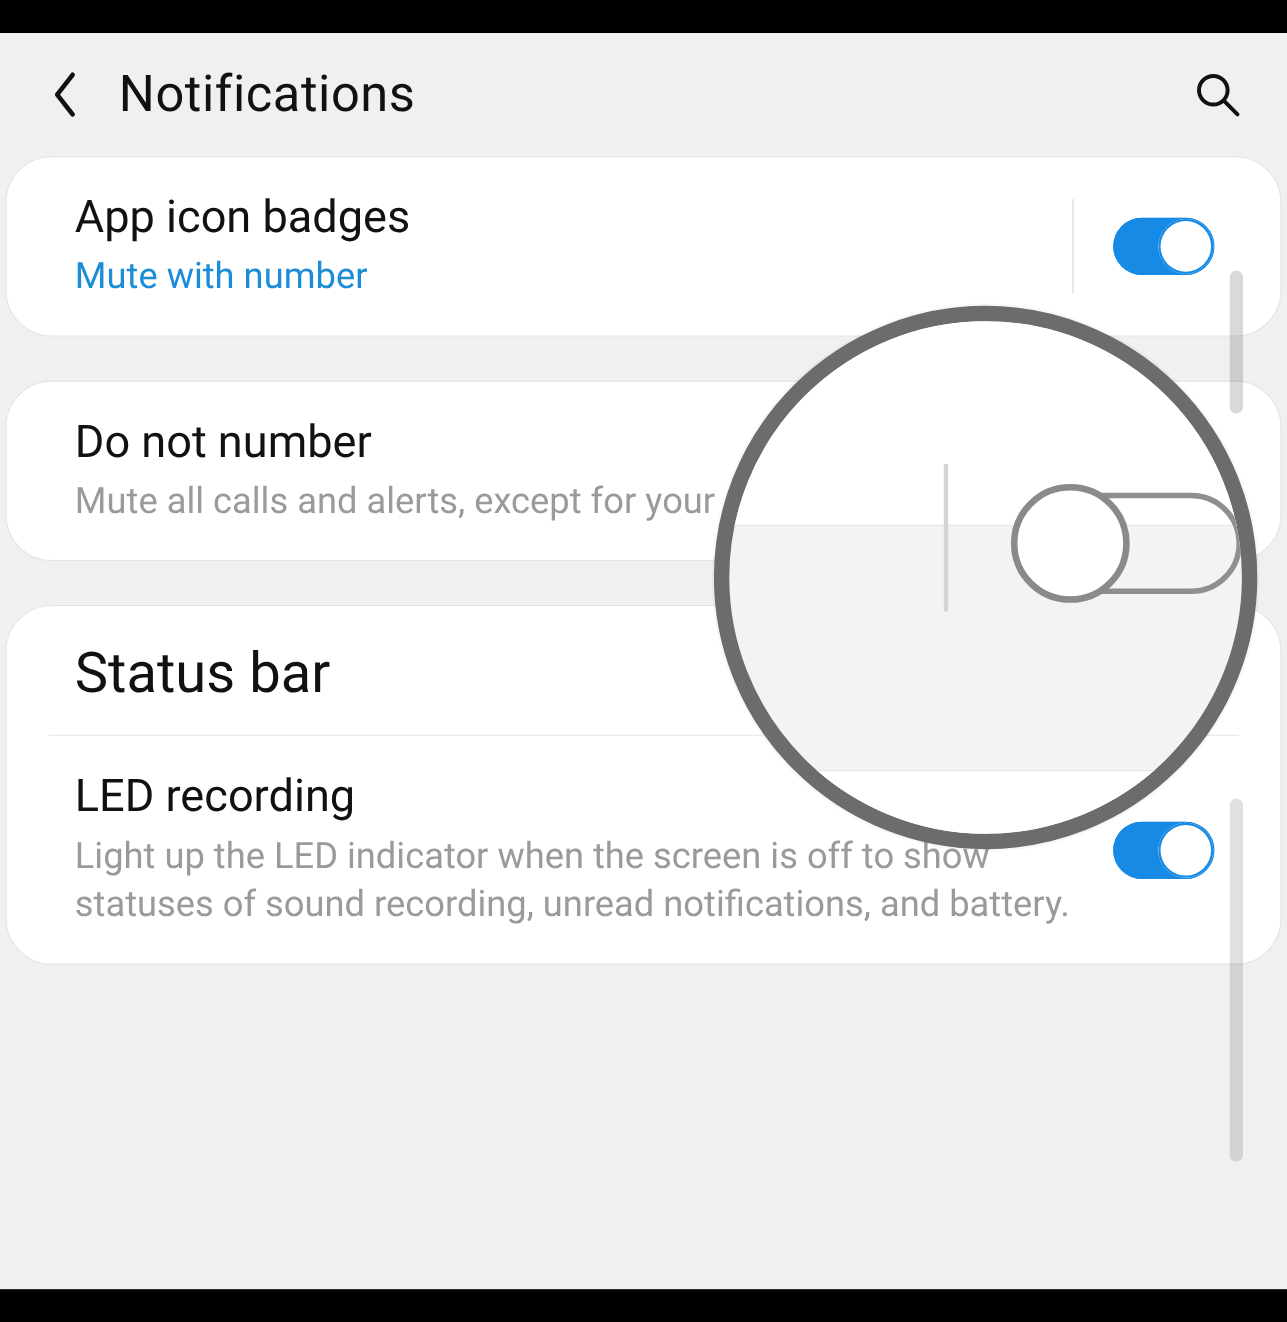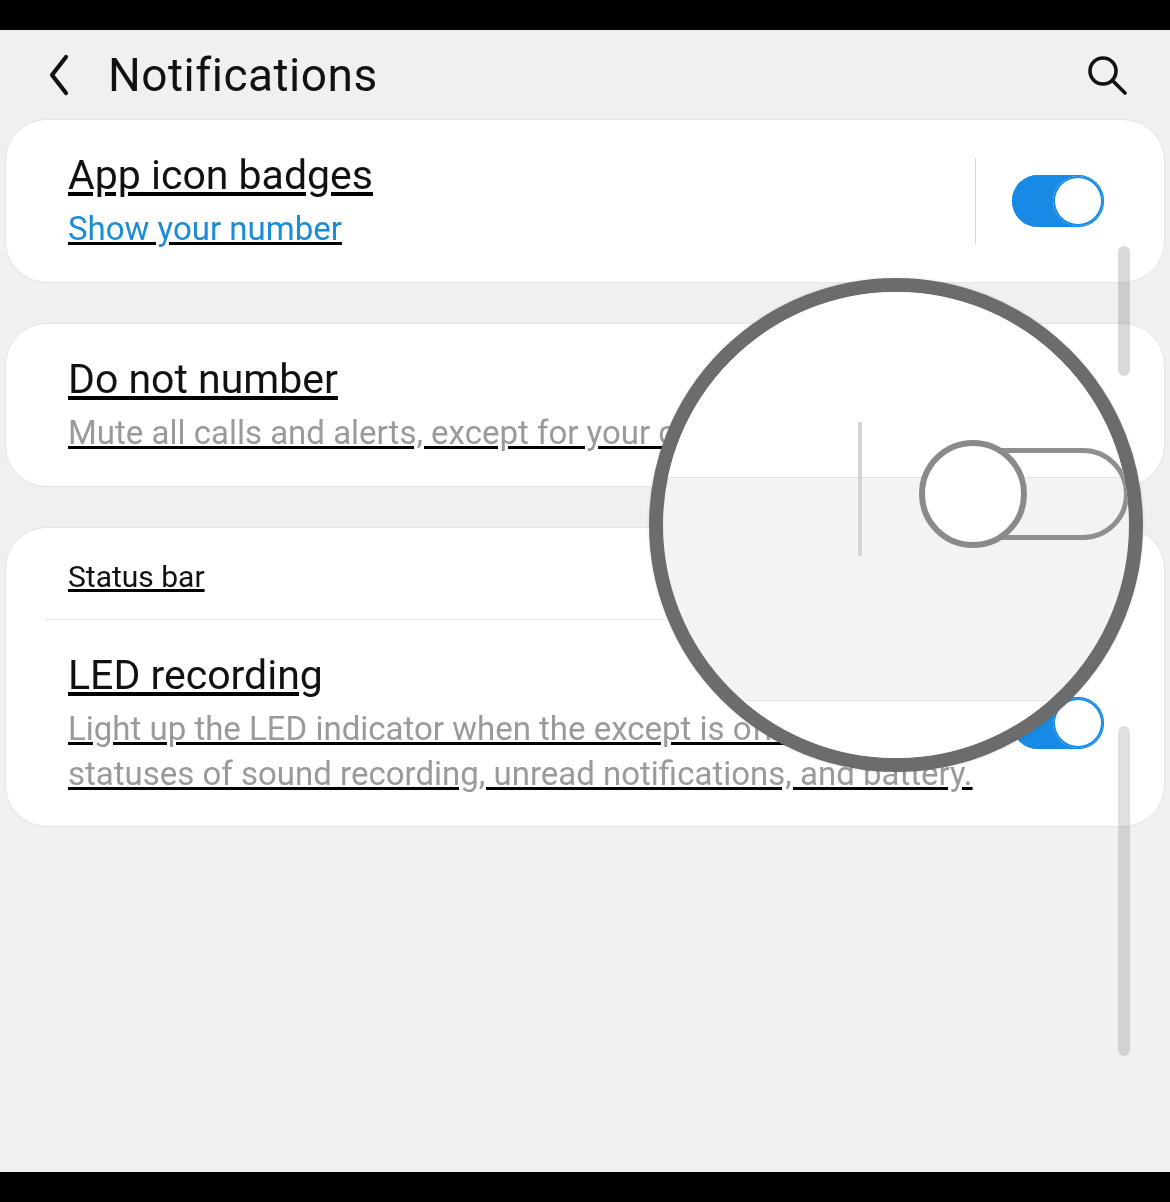--- a/index.html
+++ b/index.html
@@ -14,21 +14,21 @@
     left: 0; right: 0;
     top: 30px;
     bottom: 30px;
     background: #f0f0f0;
     overflow: hidden;
   }
   
   .header {
     display: flex;
     align-items: center;
-    height: 89px;
+    height: 112px;
     padding: 0 35px;
   }
   .back-btn {
     width: 48px; height: 48px;
     display: flex; align-items: center; justify-content: center;
     color: #111;
   }
   .header-title {
     font-size: 46px;
     font-weight: 400;
@@ -42,21 +42,20 @@
     display: flex; align-items: center; justify-content: center;
     color: #111;
   }
   
   .card {
     background: #fff;
     border: 1px solid #e4e4e4;
     border-radius: 42px;
     margin: 0 5px;
     overflow: hidden;
-    text-decoration: underline;
   }
   .card + .card { margin-top: 40px; }
   .card:first-of-type { margin-top: 35px; }
   .row {
     display: flex;
     align-items: center;
     padding: 30px 60px 30px 62px;
   }
   .row-text { flex: 1; min-width: 0; }
   .row-title {
@@ -105,21 +104,21 @@
     background: #cfcfcf;
   }
   .toggle.off .knob {
     left: 1px;
     box-shadow: inset 0 0 0 1px #bdbdbd;
   }
   
   .section-head {
     padding: 30px 62px 24px;
   }
-  .section-head .row-title { font-size: 30px; }
+  .section-head .row-title { font-size: 51px; }
   .hr {
     height: 1px;
     background: #e8e8e8;
     margin: 0 38px;
   }
   
   .scroll-hint {
     position: absolute;
     right: 40px;
     top: 216px;
@@ -218,21 +217,21 @@
         <circle cx="18" cy="18" r="13"></circle>
         <line x1="28" y1="28" x2="40" y2="40"></line>
       </svg>
     </div>
   </div>
 
   <div class="card">
     <div class="row">
       <div class="row-text">
         <div class="row-title">App icon badges</div>
-        <div class="row-sub link">Show your number</div>
+        <div class="row-sub link">Mute with number</div>
       </div>
       <div class="vdiv"></div>
       <div class="toggle on">
         <div class="track"></div>
         <div class="knob"></div>
       </div>
     </div>
   </div>
 
   <div class="card">
@@ -250,21 +249,21 @@
   </div>
 
   <div class="card">
     <div class="section-head">
       <div class="row-title">Status bar</div>
     </div>
     <div class="hr"></div>
     <div class="row">
       <div class="row-text">
         <div class="row-title">LED recording</div>
-        <div class="row-sub">Light up the LED indicator when the except is off to show statuses of sound recording, unread notifications, and battery.</div>
+        <div class="row-sub">Light up the LED indicator when the screen is off to show statuses of sound recording, unread notifications, and battery.</div>
       </div>
       <div class="toggle on">
         <div class="track"></div>
         <div class="knob"></div>
       </div>
     </div>
   </div>
 
   <div class="scroll-hint"></div>
   <div class="scroll-hint2"></div>

